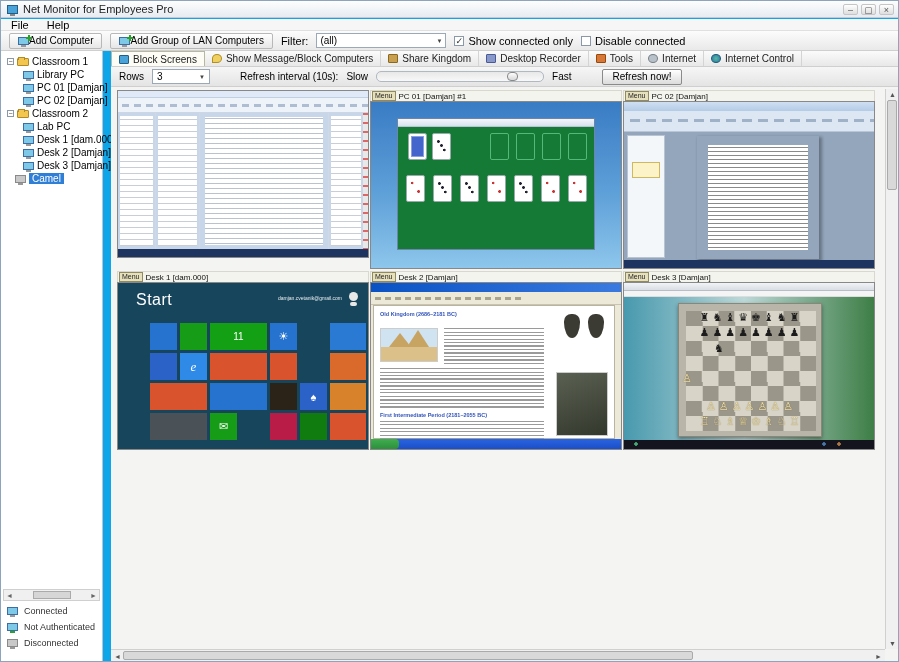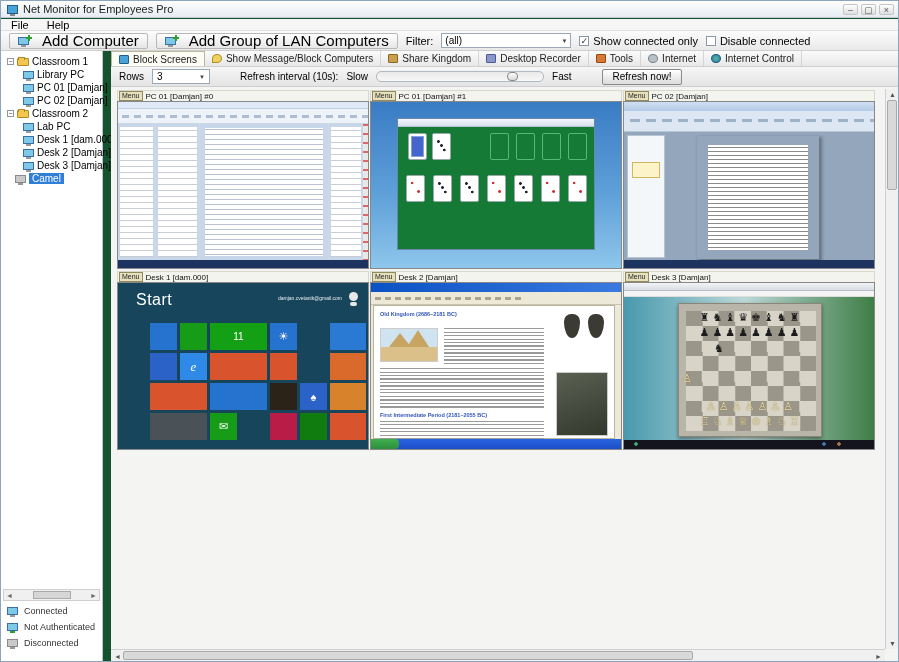--- a/index.html
+++ b/index.html
@@ -1,30 +1,30 @@
 <!DOCTYPE html>
 <html><head>
 <meta charset="utf-8">
 <style>
   * { margin:0; padding:0; box-sizing:border-box; }
   html,body { width:899px; height:662px; overflow:hidden; font-family:"Liberation Sans",sans-serif; background:#cdd9e8; }
-  .app { position:absolute; inset:0; background:#14532d; border:1px solid #8ea4bd; }
+  .app { position:absolute; inset:0; background:#0ea5e9; border:1px solid #8ea4bd; }
 
   
   .titlebar { position:absolute; left:0; top:0; right:0; height:17px; background:linear-gradient(180deg,#fdfdfd,#e7ecf2); border-bottom:1px solid #c3ccd6; display:flex; align-items:center; padding:0 4px; font-size:11px; color:#222; }
   .app-icon { width:11px; height:9px; background:#4aa3d8; border:1px solid #1f5f8a; margin:0 5px 0 2px; position:relative; }
   .app-icon::after { content:""; position:absolute; left:2px; bottom:-3px; width:5px; height:2px; background:#888; }
   .winbtns { margin-left:auto; display:flex; gap:3px; }
   .winbtn { width:15px; height:11px; font-size:9px; line-height:10px; text-align:center; color:#555; border:1px solid #c5c5c5; background:linear-gradient(#fff,#dedede); border-radius:2px; }
   .menubar { position:absolute; left:0; top:18px; right:0; height:12px; background:#f6f6f6; display:flex; gap:14px; padding:0 8px; font-size:11px; align-items:center; border-bottom:1px solid #e0e0e0; }
   .menubar span { padding:0 2px; }
 
   
   .toolbar1 { position:absolute; left:0; top:30px; right:0; height:20px; background:linear-gradient(#fcfcfc,#e9e9e9); border-bottom:1px solid #cfcfcf; display:flex; align-items:center; gap:8px; padding:0 8px; font-size:11px; }
-  .tbtn { display:flex; align-items:center; gap:13px; border:1px solid #b8b8b8; background:linear-gradient(#ffffff,#e6e6e6); border-radius:2px; padding:1px 8px; height:16px; font-size:15px; }
+  .tbtn { display:flex; align-items:center; gap:0; border:1px solid #b8b8b8; background:linear-gradient(#ffffff,#e6e6e6); border-radius:2px; padding:1px 8px; height:16px; font-size:10px; }
   .pcico { width:11px; height:8px; background:#7ec8e8; border:1px solid #3a6ea5; position:relative; flex:none; }
   .pcico::after { content:""; position:absolute; left:2px; bottom:-3px; width:5px; height:2px; background:#999; }
   .plus { position:absolute; right:-4px; top:-3px; width:6px; height:6px; }
   .plus::before { content:""; position:absolute; left:2px; top:0; width:2px; height:6px; background:#2ca02c; }
   .plus::after { content:""; position:absolute; left:0; top:2px; width:6px; height:2px; background:#2ca02c; }
   .filter-select { width:130px; height:15px; border:1px solid #9aa8b8; background:#fff; display:flex; align-items:center; font-size:10px; padding:0 3px; }
   .dd-arrow { margin-left:auto; font-size:6px; color:#444; }
   .cb { display:flex; align-items:center; gap:4px; }
   .cbbox { width:10px; height:10px; border:1px solid #8a98a8; background:#fff; font-size:9px; line-height:9px; text-align:center; color:#333; }
 
@@ -290,24 +290,20 @@
       <span>Slow</span>
       <span class="slider">
         <span class="thumb"></span>
       </span>
       <span>Fast</span>
       <span style="width:14px"></span>
       <span class="refresh-btn">Refresh now!</span>
     </div>
 
     <div class="panel" style="left:6px; top:39px;">
-      <div class="phead">
-        <span class="menu-btn">Menu</span>
-        <span class="ptitle">PC 01 [Damjan] #0</span>
-      </div>
       <div class="pshot s-ide">
         <div class="ide-top"></div>
         <div class="ide-ribbon"></div>
         <div class="ide-col" style="left:0; width:38px;"></div>
         <div class="ide-col" style="left:38px; width:44px;"></div>
         <div class="ide-main" style="left:82px; right:40px;"></div>
         <div class="ide-col" style="right:5px; width:35px; border-left:1px solid #d0d8e4; border-right:none;"></div>
         <div class="ide-scroll"></div>
         <div class="ide-task"></div>
       </div>

